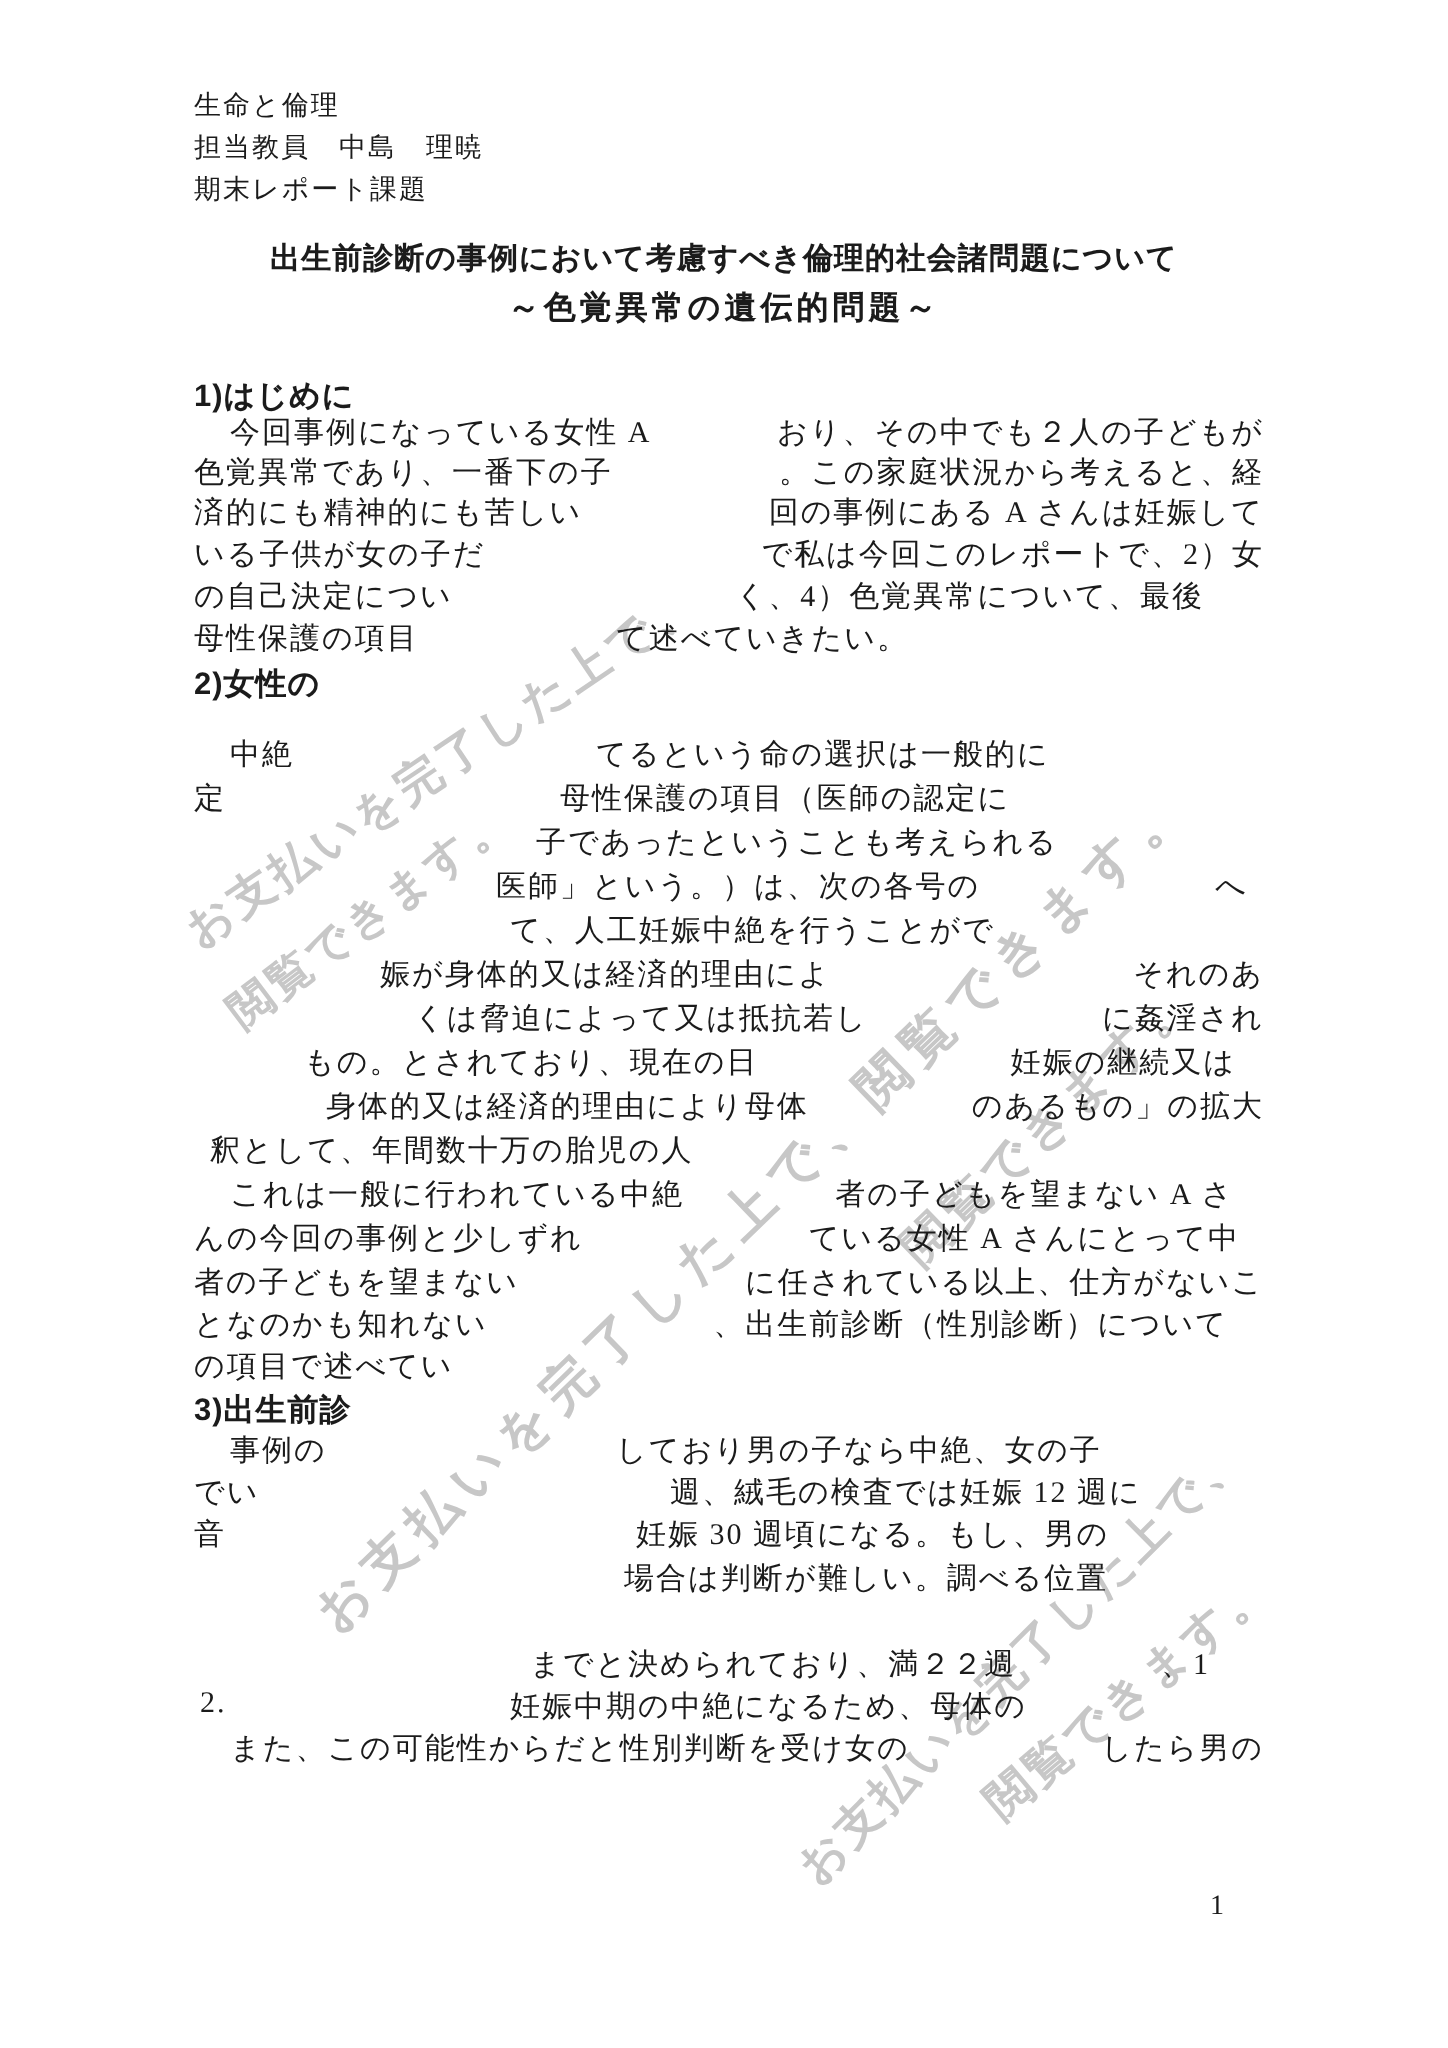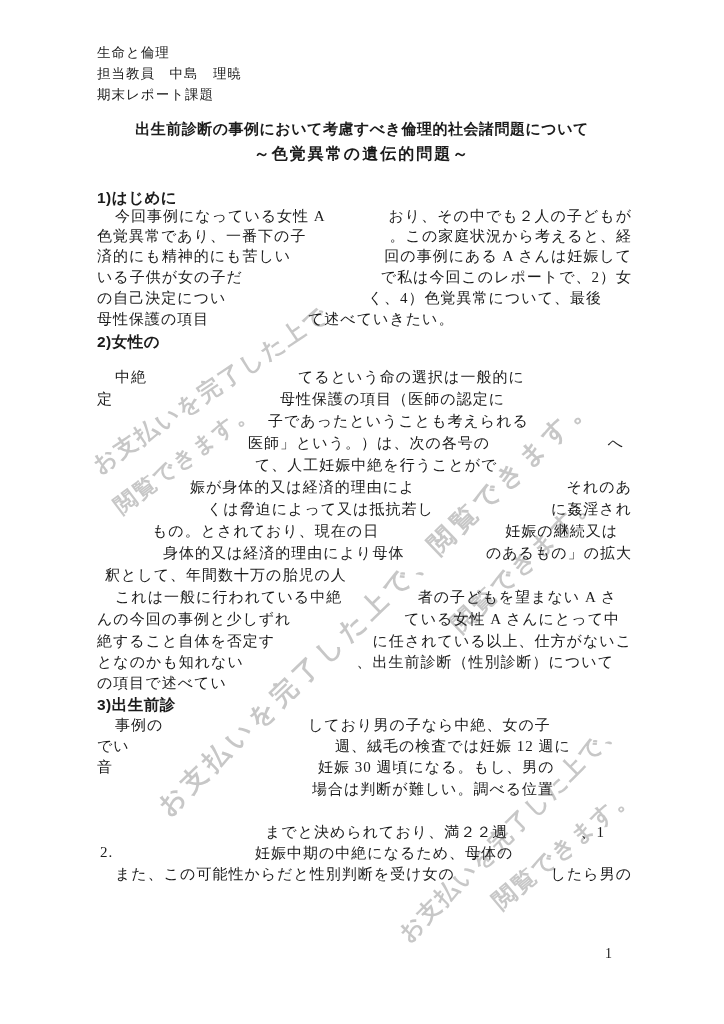--- a/index.html
+++ b/index.html
@@ -134,21 +134,21 @@
       </div>
       <div class="tline" style="top: 588px;">
         <span class="frag" style="left: 18px;">これは一般に行われている中絶</span>
         <span class="frag" style="right: 15px;">者の子どもを望まない A さ</span>
       </div>
       <div class="tline" style="top: 610px;">
         <span class="frag" style="left: 0px;">んの今回の事例と少しずれ</span>
         <span class="frag" style="right: 12px;">ている女性 A さんにとって中</span>
       </div>
       <div class="tline" style="top: 632px;">
-        <span class="frag" style="left: 0px;">絶すること自体を否定す</span>
+        <span class="frag" style="left: 0px;">者の子どもを望まない</span>
         <span class="frag" style="right: 0px;">に任されている以上、仕方がないこ</span>
       </div>
       <div class="tline" style="top: 653px;">
         <span class="frag" style="left: 0px;">となのかも知れない</span>
         <span class="frag" style="right: 18px;">、出生前診断（性別診断）について</span>
       </div>
       <div class="tline" style="top: 674px;">
         <span class="frag" style="left: 0px;">の項目で述べてい</span>
       </div>
       <div class="tline heading" style="top: 695px;">

